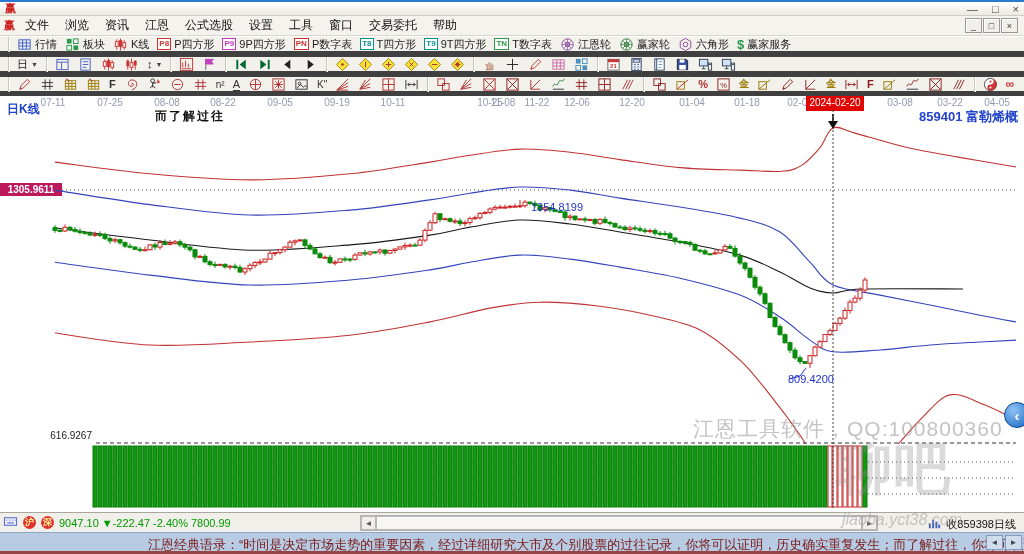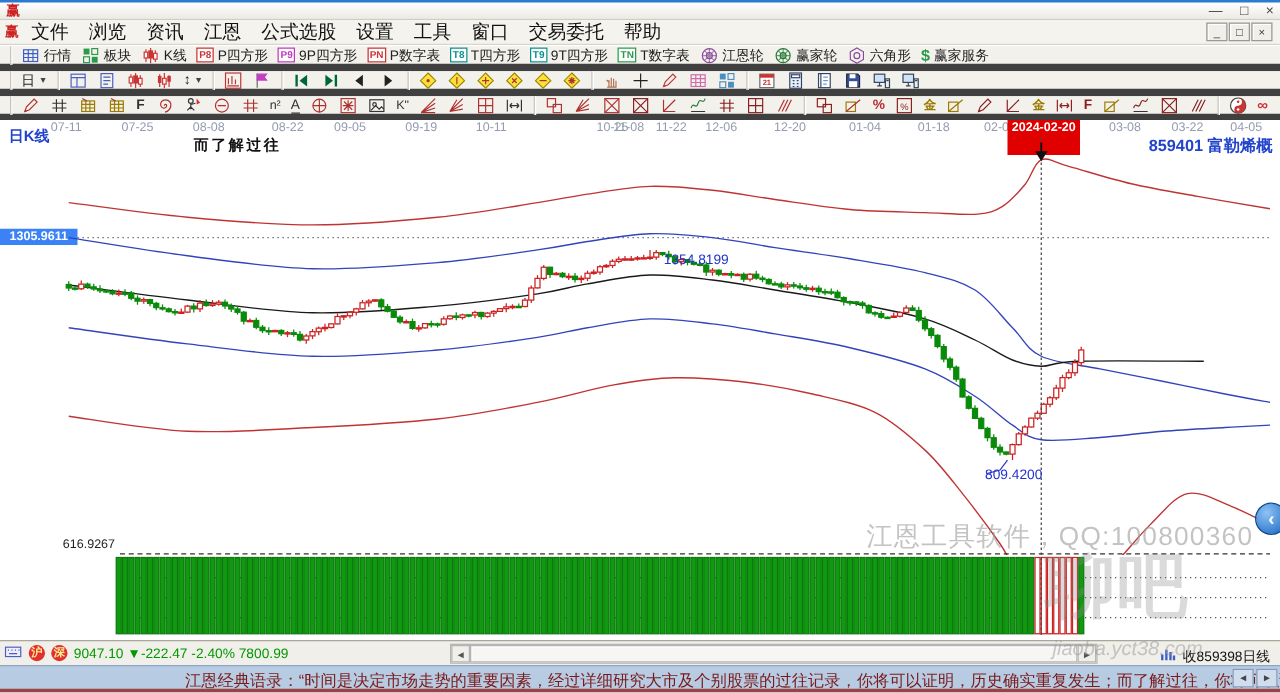--- a/index.html
+++ b/index.html
@@ -6,40 +6,40 @@
 html,body{width:1024px;height:554px;overflow:hidden}
 body{position:relative;font-family:"Liberation Sans",sans-serif;font-size:11px;background:#fff;color:#222}
 
 .titlebar{position:absolute;top:0;left:0;width:1024px;height:16px;background:linear-gradient(#ffffff,#eceae4);border-top:2px solid #2a7ad4;border-bottom:1px solid #d0cdc4;display:flex;align-items:center;padding:0 5px;gap:5px}
 .titlebar .ttl{font-size:11px;color:#111;white-space:nowrap}
 .winbtns{margin-left:auto;display:flex;gap:14px;color:#444;font-size:11px}
 .winbtns span{cursor:default}
 .applogo{color:#c22;font-weight:bold;font-size:11px}
 
 .menubar{position:absolute;top:16px;left:0;width:1024px;height:20px;background:#f4f3ee;border-bottom:1px solid #d8d5cc;display:flex;align-items:center;padding:0 4px;gap:2px}
-.menubar .mi{padding:2px 8px;color:#111;font-size:15px}
+.menubar .mi{padding:2px 8px;color:#111;font-size:12px}
 .mdibtns{margin-left:auto;display:flex;gap:1px;padding-right:2px}
 .mdibtns span{width:17px;height:15px;border:1px solid #999;background:#f0efe9;display:inline-flex;align-items:center;justify-content:center;font-size:9px;color:#333;box-shadow:inset 1px 1px 0 #fff}
 
 .tbar{position:absolute;left:0;width:1024px;height:20px;background:#f2f1ec;border-bottom:6px solid #404040;display:flex;align-items:center;padding:0 4px;white-space:nowrap}
 .tbtn{height:18px;display:inline-flex;align-items:center;gap:3px;padding:0 3px;border:1px solid transparent;border-radius:1px}
 .tbtn svg{display:block}
 .tlabel{font-size:11px;color:#222}
 .sep{display:inline-block;width:1px;height:15px;background:#c9c6bc;box-shadow:1px 0 0 #fff;margin:0 4px}
 .chip{display:inline-block;font-size:8px;font-weight:bold;border:1px solid;padding:0 1px;line-height:10px;background:#fff}
 
 .daterow{position:absolute;top:96px;left:0;width:1024px;height:14px;background:#fff}
 .dtick{position:absolute;top:1px;width:40px;text-align:center;font-size:10px;color:#939bb0}
-.dhl{position:absolute;top:0;height:28px;background:#e00000;color:#fff;font-size:10px;text-align:center;line-height:13px;font-weight:bold}
+.dhl{position:absolute;top:0;height:15px;background:#e00000;color:#fff;font-size:10px;text-align:center;line-height:13px;font-weight:normal}
 
 .ktab{position:absolute;top:101px;left:7px;color:#2244cc;font-weight:bold;font-size:12px}
 .indhdr{position:absolute;top:108px;left:155px;display:flex;gap:14px;font-size:12px}
 .indname{color:#111;font-weight:bold;letter-spacing:2px}
 .symlbl{position:absolute;top:108px;right:6px;color:#2244cc;font-size:13px;font-weight:bold}
-.pricemark{position:absolute;top:183px;left:0;width:62px;height:13px;background:#3b82f6;color:#fff;font-size:10px;line-height:13px;text-align:center;font-weight:bold}
+.pricemark{position:absolute;top:183px;left:0;width:62px;height:13px;background:#be185d;color:#fff;font-size:10px;line-height:13px;text-align:center;font-weight:bold}
 .vlab{position:absolute;text-align:right;font-size:10px;color:#222}
 .tri{position:absolute;left:8px;top:496px;color:#555;font-size:10px}
 .wm1{position:absolute;top:415px;left:693px;font-size:21px;color:rgba(155,155,155,.6);letter-spacing:1px;z-index:6}
 .wm2{position:absolute;top:432px;left:836px;font-size:56px;font-weight:bold;color:rgba(140,140,140,.32);z-index:6;letter-spacing:2px}
 .wm3{position:absolute;top:511px;left:842px;font-size:16px;color:rgba(150,150,150,.5);z-index:20;font-style:italic}
 .fab{position:absolute;top:402px;left:1004px;width:26px;height:26px;border-radius:50%;background:radial-gradient(circle at 35% 30%,#8ec2f5,#1565c0);border:1px solid #0d4a8f;color:#fff;font-size:15px;font-weight:bold;display:flex;align-items:center;justify-content:center;z-index:9}
 
 .statusbar{position:absolute;top:512px;left:0;width:1024px;height:20px;background:#f1efe9;border-top:1px solid #a9a69c;display:flex;align-items:center;padding:0 3px;gap:5px}
 .badge{width:13px;height:13px;border-radius:50%;background:#e03030;color:#ffef90;font-size:9px;display:inline-flex;align-items:center;justify-content:center;font-weight:bold;flex:none}
 .mktxt{color:#009900;font-size:11px;white-space:nowrap}
@@ -595,21 +595,21 @@
     </span>
     <span class="tbtn">
       <b style="color:#c33;font-size:12px">∞</b>
     </span>
   </div>
 
 <div class="daterow" id="daterow">
     <span class="dtick" style="left: 33px;">07-11</span>
     <span class="dtick" style="left: 90px;">07-25</span>
     <span class="dtick" style="left: 147px;">08-08</span>
-    <span class="dtick" style="left: 203px; text-align: right;">08-22</span>
+    <span class="dtick" style="left: 203px;">08-22</span>
     <span class="dtick" style="left: 260px;">09-05</span>
     <span class="dtick" style="left: 317px;">09-19</span>
     <span class="dtick" style="left: 373px;">10-11</span>
     <span class="dtick" style="left: 430px; margin-left: 40px;">10-25</span>
     <span class="dtick" style="left: 483px;">11-08</span>
     <span class="dtick" style="left: 517px;">11-22</span>
     <span class="dtick" style="left: 557px;">12-06</span>
     <span class="dtick" style="left: 612px;">12-20</span>
     <span class="dtick" style="left: 672px;">01-04</span>
     <span class="dtick" style="left: 727px;">01-18</span>

